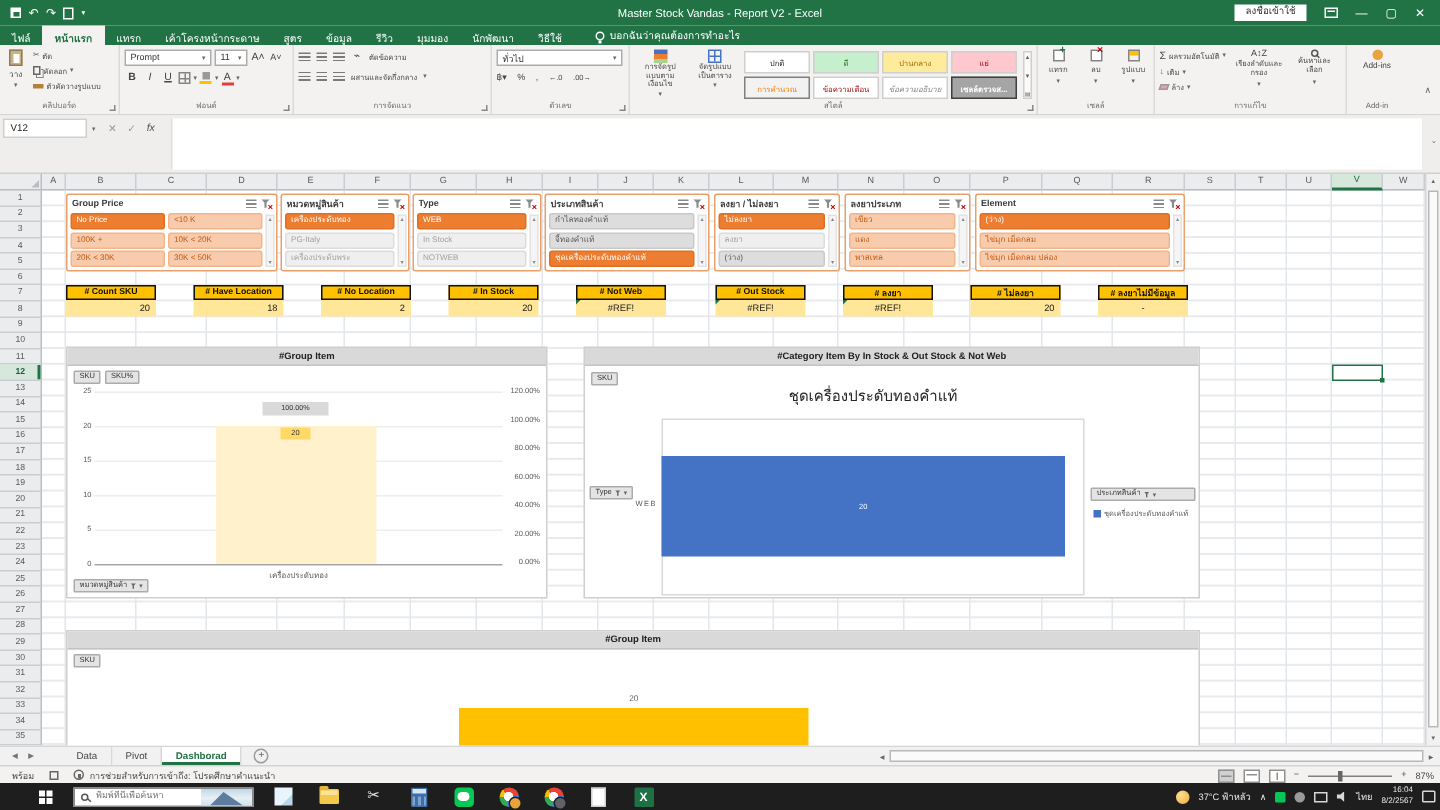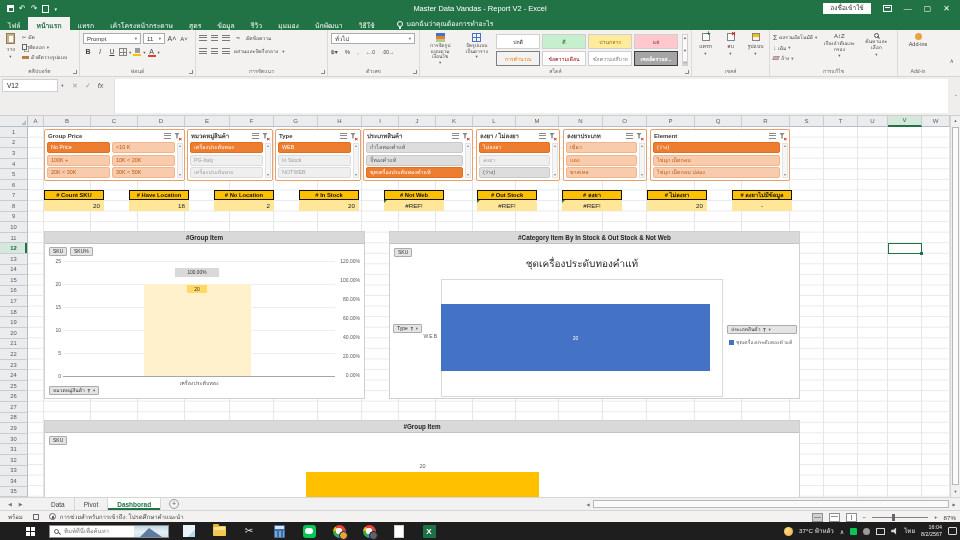--- a/index.html
+++ b/index.html
@@ -278,21 +278,21 @@
 <div class="stage">
 
   <div class="titlebar">
     <div class="qat">
       <span class="i-save"></span>
       <span class="qicon">↶</span>
       <span class="qicon">↷</span>
       <span class="i-book"></span>
       <span class="qicon" style="font-size:5px;">▾</span>
     </div>
-    <div class="win-title">Master Data Vandas - Report V2 - Excel</div>
+    <div class="win-title">Master Stock Vandas - Report V2 - Excel</div>
     <div class="win-controls">
       <span class="signin">ลงชื่อเข้าใช้</span>
       <span class="i-ribopt"></span>
       <span class="wc">—</span>
       <span class="wc">▢</span>
       <span class="wc">✕</span>
     </div>
   </div>
 
   <div class="tabrow">

